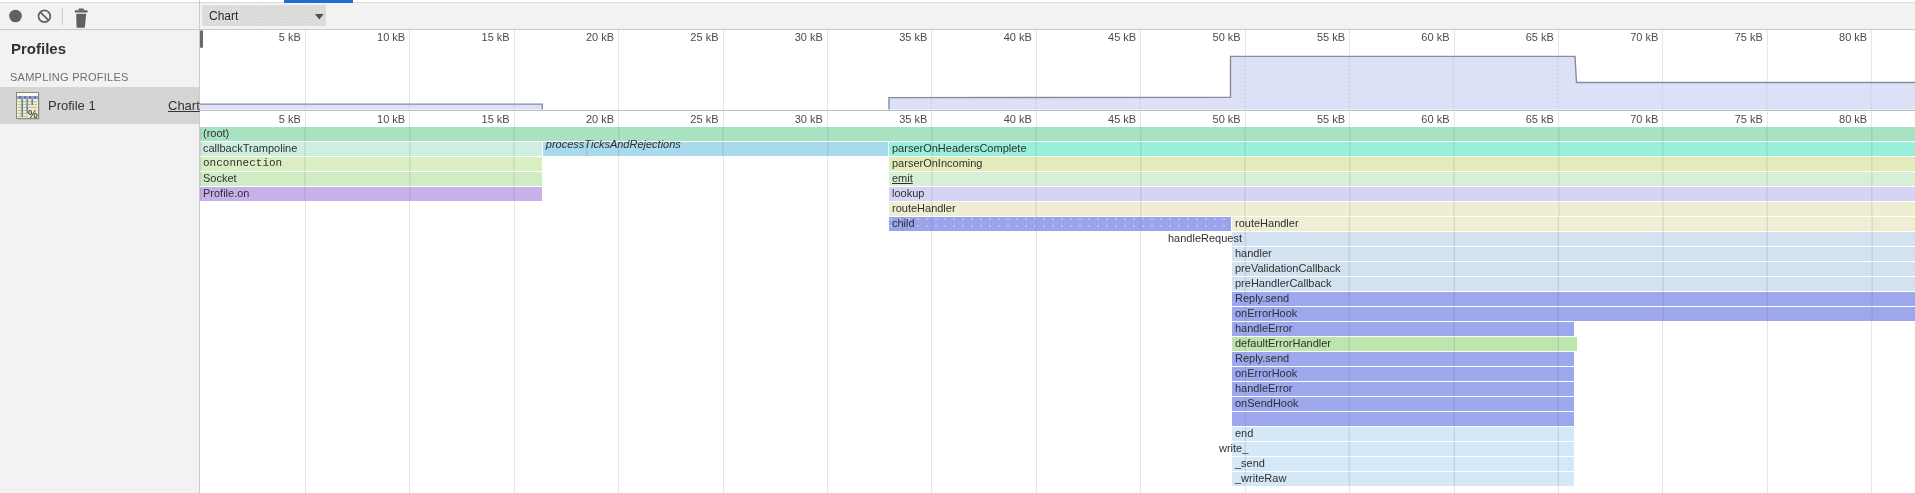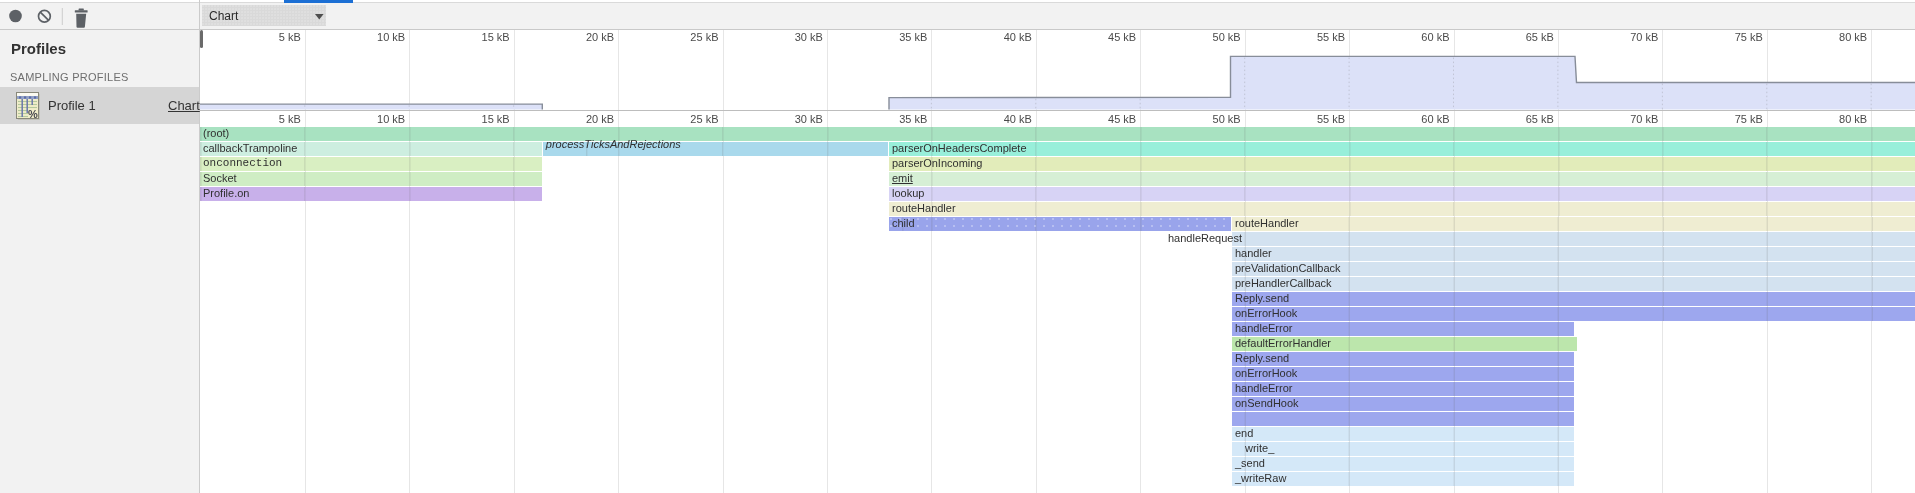--- a/index.html
+++ b/index.html
@@ -179,16 +179,16 @@
 <div class="lbl" style="left:1235.0px;top:367.0px;">onErrorHook</div>
 <div class="abs" style="left:1232.0px;top:382.0px;width:341.6px;height:13.5px;background-color:#9da7ee;background-image:repeating-linear-gradient(90deg, rgba(100,100,100,0.22) 0px, rgba(100,100,100,0.22) 1px, rgba(0,0,0,0) 1px, rgba(0,0,0,0) 104.425px);background-position:12.7px 0;"></div>
 <div class="lbl" style="left:1235.0px;top:382.0px;">handleError</div>
 <div class="abs" style="left:1232.0px;top:397.0px;width:341.6px;height:13.5px;background-color:#9da7ee;background-image:repeating-linear-gradient(90deg, rgba(100,100,100,0.22) 0px, rgba(100,100,100,0.22) 1px, rgba(0,0,0,0) 1px, rgba(0,0,0,0) 104.425px);background-position:12.7px 0;"></div>
 <div class="lbl" style="left:1235.0px;top:397.0px;">onSendHook</div>
 <div class="abs" style="left:1232.0px;top:412.0px;width:341.6px;height:13.5px;background-color:#9da7ee;background-image:repeating-linear-gradient(90deg, rgba(100,100,100,0.22) 0px, rgba(100,100,100,0.22) 1px, rgba(0,0,0,0) 1px, rgba(0,0,0,0) 104.425px);background-position:12.7px 0;"></div>
 <div class="lbl" style="left:1235.0px;top:412.0px;margin-top:31px;">onSendEnd</div>
 <div class="abs" style="left:1232.0px;top:427.0px;width:342.0px;height:13.5px;background-color:#d4e8f8;background-image:repeating-linear-gradient(90deg, rgba(100,100,100,0.22) 0px, rgba(100,100,100,0.22) 1px, rgba(0,0,0,0) 1px, rgba(0,0,0,0) 104.425px);background-position:12.7px 0;"></div>
 <div class="lbl" style="left:1235.0px;top:427.0px;">end</div>
 <div class="abs" style="left:1232.0px;top:442.0px;width:342.0px;height:13.5px;background-color:#d4e8f8;background-image:repeating-linear-gradient(90deg, rgba(100,100,100,0.22) 0px, rgba(100,100,100,0.22) 1px, rgba(0,0,0,0) 1px, rgba(0,0,0,0) 104.425px);background-position:12.7px 0;"></div>
-<div class="lbl" style="left:1245px;top:442.0px;text-align:center;">write_</div>
+<div class="lbl" style="left:1219px;top:442.0px;text-align:center;">write_</div>
 <div class="abs" style="left:1232.0px;top:457.0px;width:342.0px;height:13.5px;background-color:#d4e8f8;background-image:repeating-linear-gradient(90deg, rgba(100,100,100,0.22) 0px, rgba(100,100,100,0.22) 1px, rgba(0,0,0,0) 1px, rgba(0,0,0,0) 104.425px);background-position:12.7px 0;"></div>
 <div class="lbl" style="left:1235.0px;top:457.0px;">_send</div>
 <div class="abs" style="left:1232.0px;top:472.0px;width:342.0px;height:13.5px;background-color:#d4e8f8;background-image:repeating-linear-gradient(90deg, rgba(100,100,100,0.22) 0px, rgba(100,100,100,0.22) 1px, rgba(0,0,0,0) 1px, rgba(0,0,0,0) 104.425px);background-position:12.7px 0;"></div>
 <div class="lbl" style="left:1235.0px;top:472.0px;">_writeRaw</div>
 </body></html>

